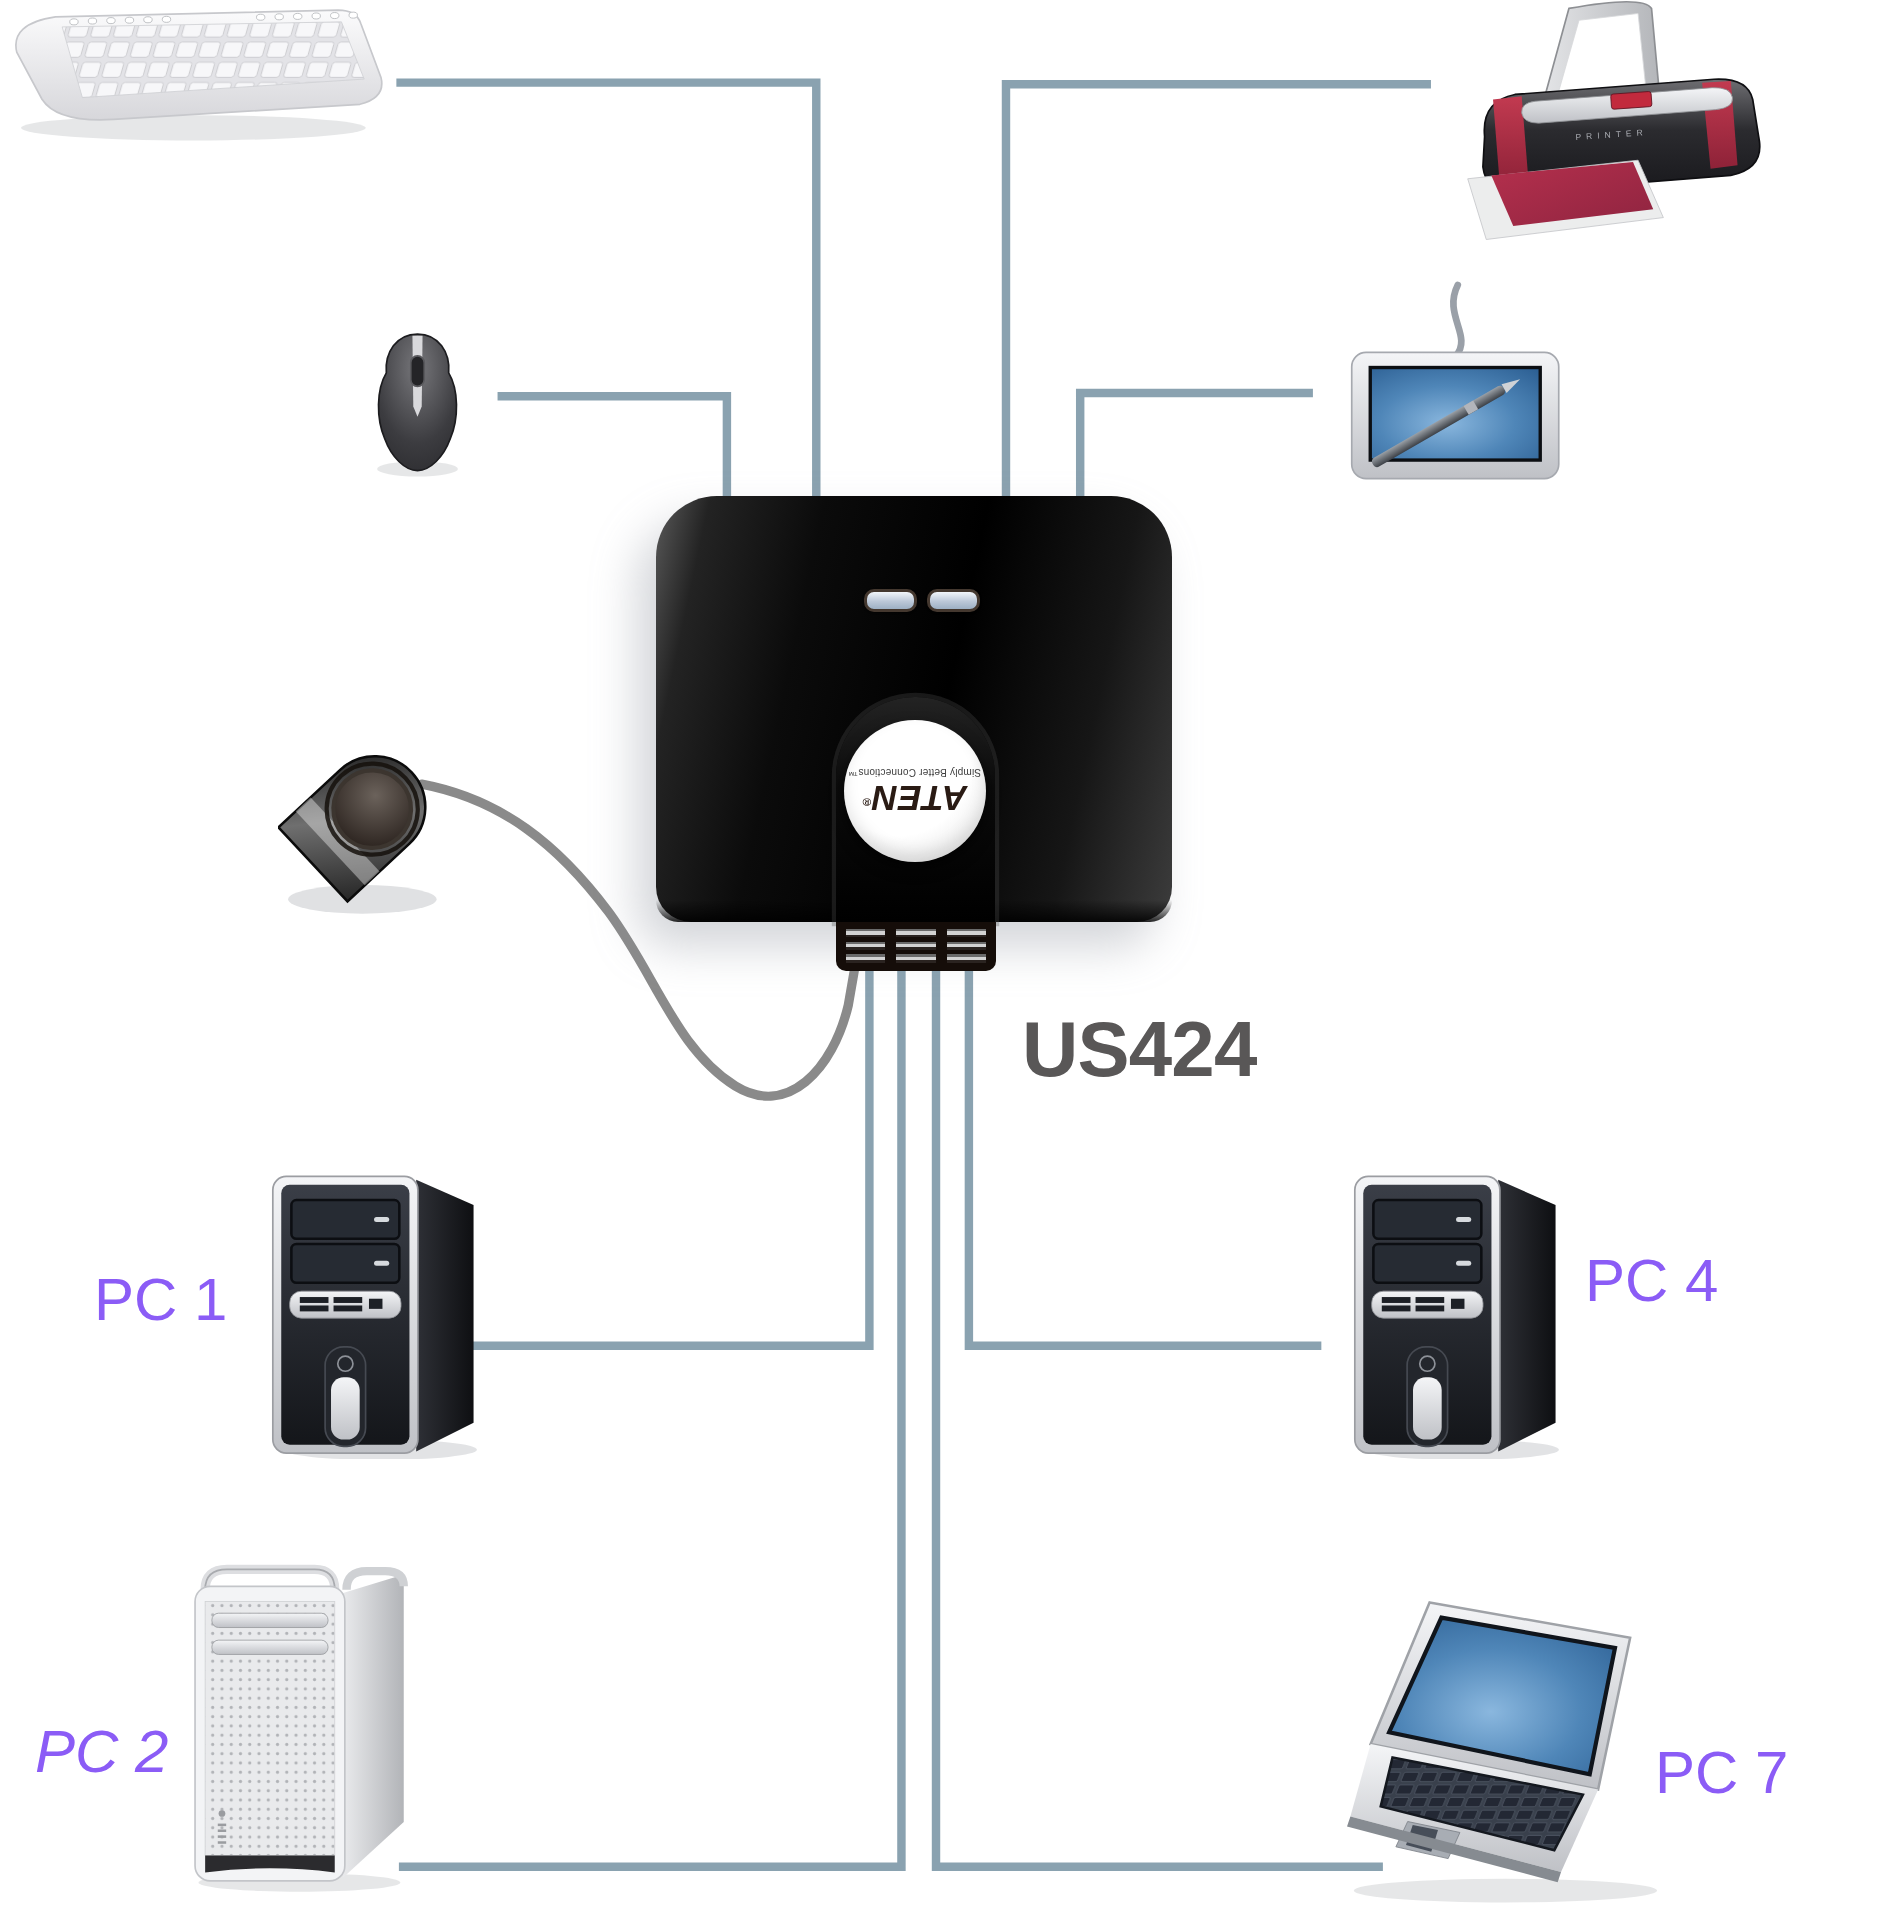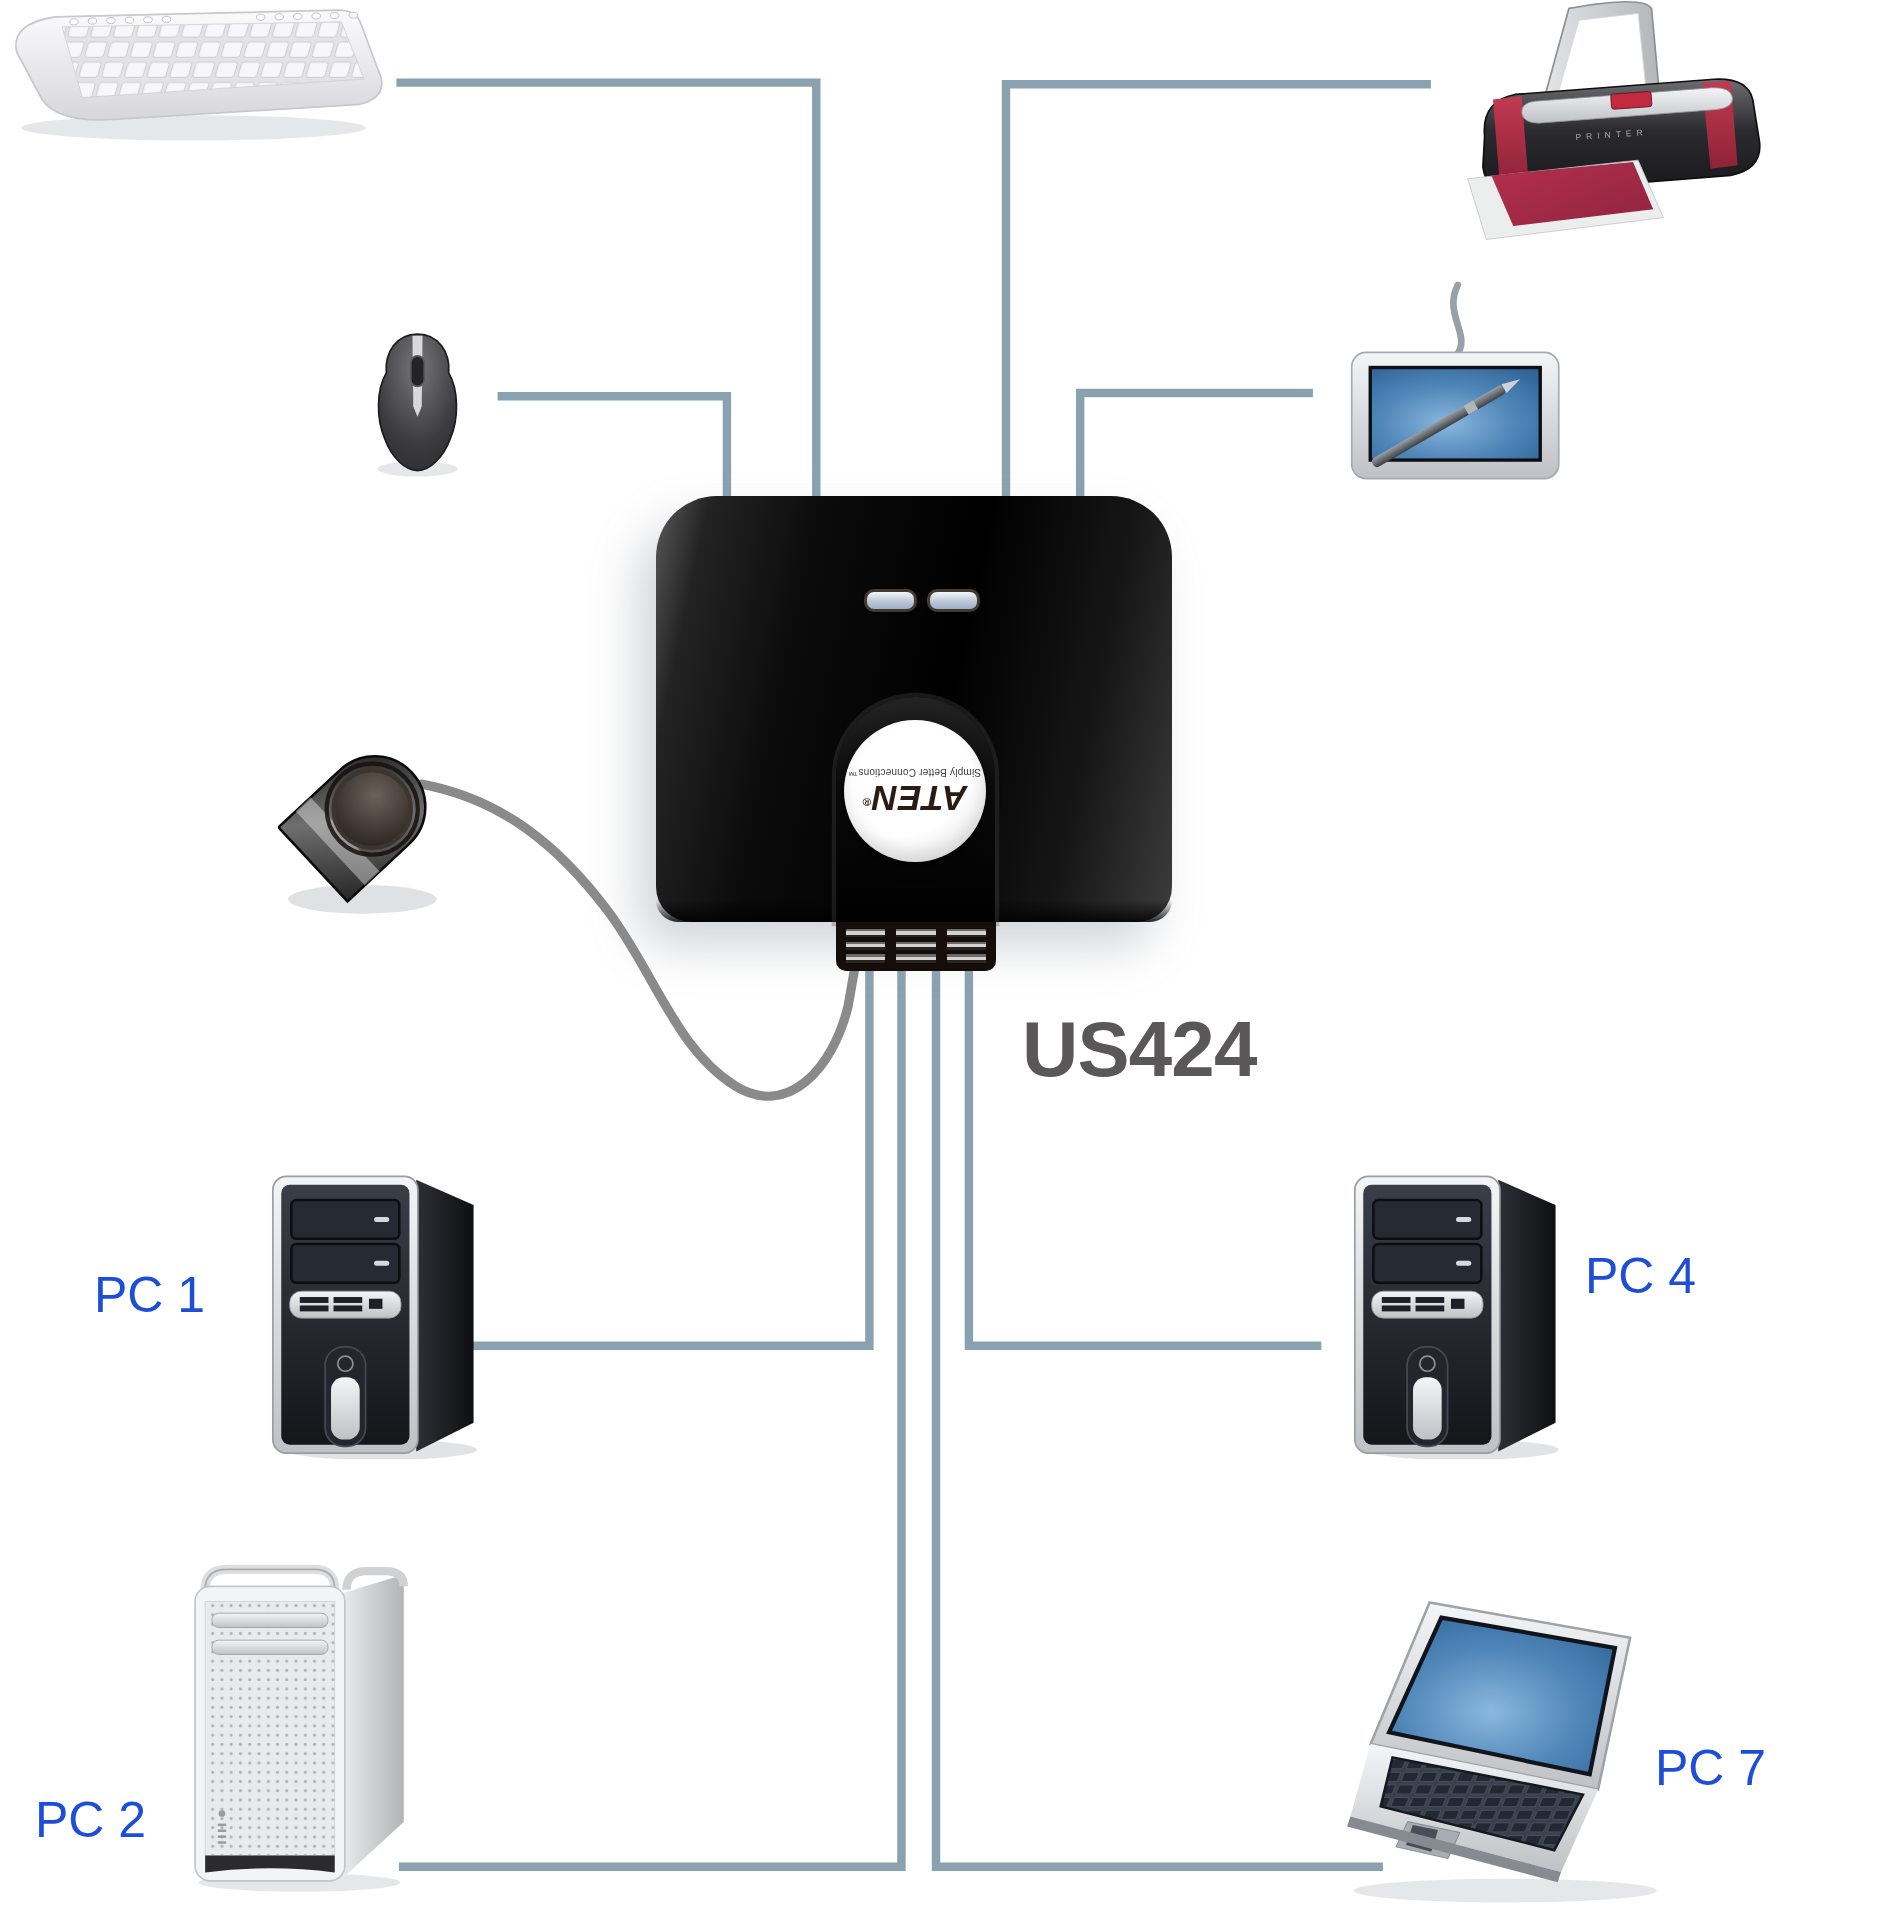--- a/index.html
+++ b/index.html
@@ -32,22 +32,22 @@
   .logo-rot{transform:rotate(180deg);text-align:center;color:#2a1b14;}
   .logo-brand{font-size:35px;font-weight:700;letter-spacing:0.8px;line-height:1;font-style:italic;}
   .logo-brand sup{font-size:11.8px;font-style:normal;}
   .logo-tag{font-size:10px;color:#3c3c3c;margin-top:2.5px;letter-spacing:0.2px;}
   .connector{left:836px;top:922px;width:160px;height:49px;border-radius:0 0 10px 10px;
     background:#150d09;display:flex;gap:11px;padding:6.7px 10px;box-sizing:border-box;}
   .connector i{flex:1;display:block;
     background:repeating-linear-gradient(180deg,#6a6a6a 0 2.5px,#d2d2d2 2.5px 5.9px,#2a2320 5.9px 8.4px,#150d09 8.4px 12.6px);}
   
   .model-label{left:1022px;top:1010px;font-size:78px;line-height:1;color:#595757;letter-spacing:-0.8px;font-weight:bold;}
-  .pc-label{font-size:50px;line-height:1;color:#1d4ed8;}
-  .lbl-pc1{left:94px;top:1270px;} .lbl-pc2{left:35px;top:1795px;}
+  .pc-label{font-size:60px;line-height:1;color:#8b5cf6;}
+  .lbl-pc1{left:94px;top:1270px;} .lbl-pc2{left:35px;top:1722px;font-style:italic;}
   .lbl-pc3{left:1655px;top:1743px;} .lbl-pc4{left:1585px;top:1251px;}
   .printer-text{font-size:10px;letter-spacing:6px;fill:#a9abb1;}
 </style>
 </head>
 <body>
 
 <div class="canvas">
 
   <svg width="0" height="0" aria-hidden="true">
     <defs>

